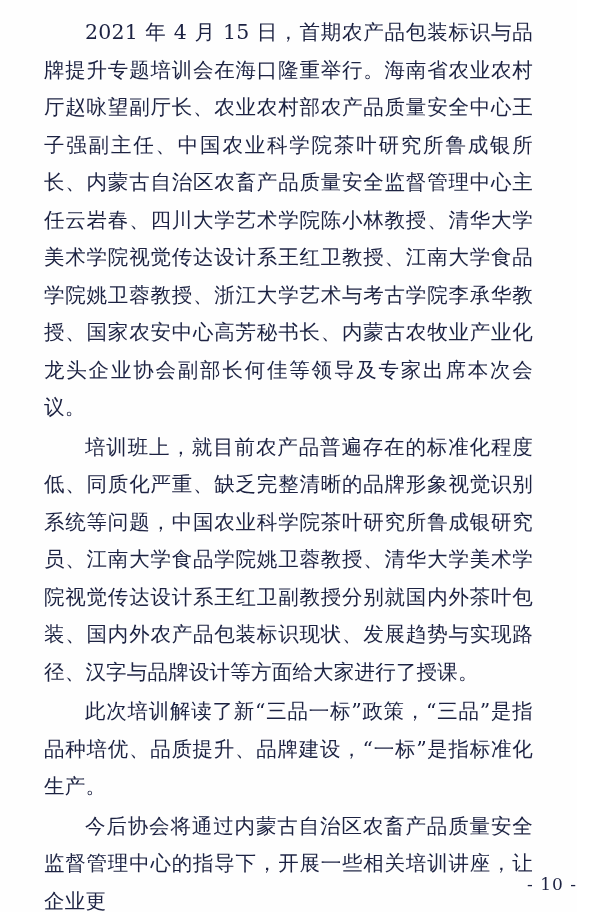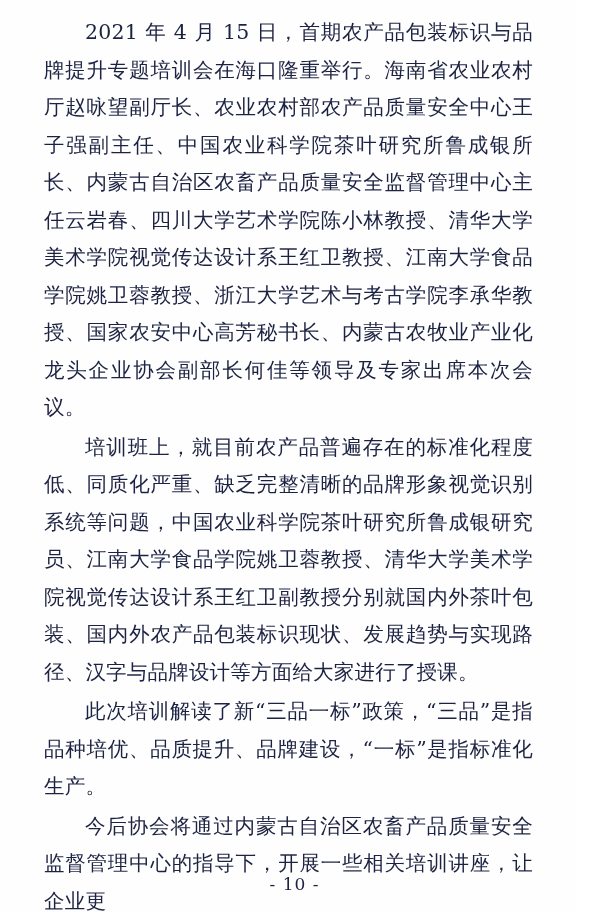--- a/index.html
+++ b/index.html
@@ -37,21 +37,21 @@
     color: #1c2242;
     text-indent: 2em;
     font-family: "DejaVu Serif", "Liberation Serif", serif;
     font-weight: 500;
   }
   .footer {
     position: absolute;
     left: 0;
     right: 0;
     bottom: 18px;
-    text-align: center;
+    text-align: right;
     font-size: 17px;
     color: #1c2242;
     font-family: "DejaVu Serif", "Liberation Serif", serif;
     letter-spacing: 1px;
     margin-left: 12px;
   }
 </style>
 </head>
 <body>
 

